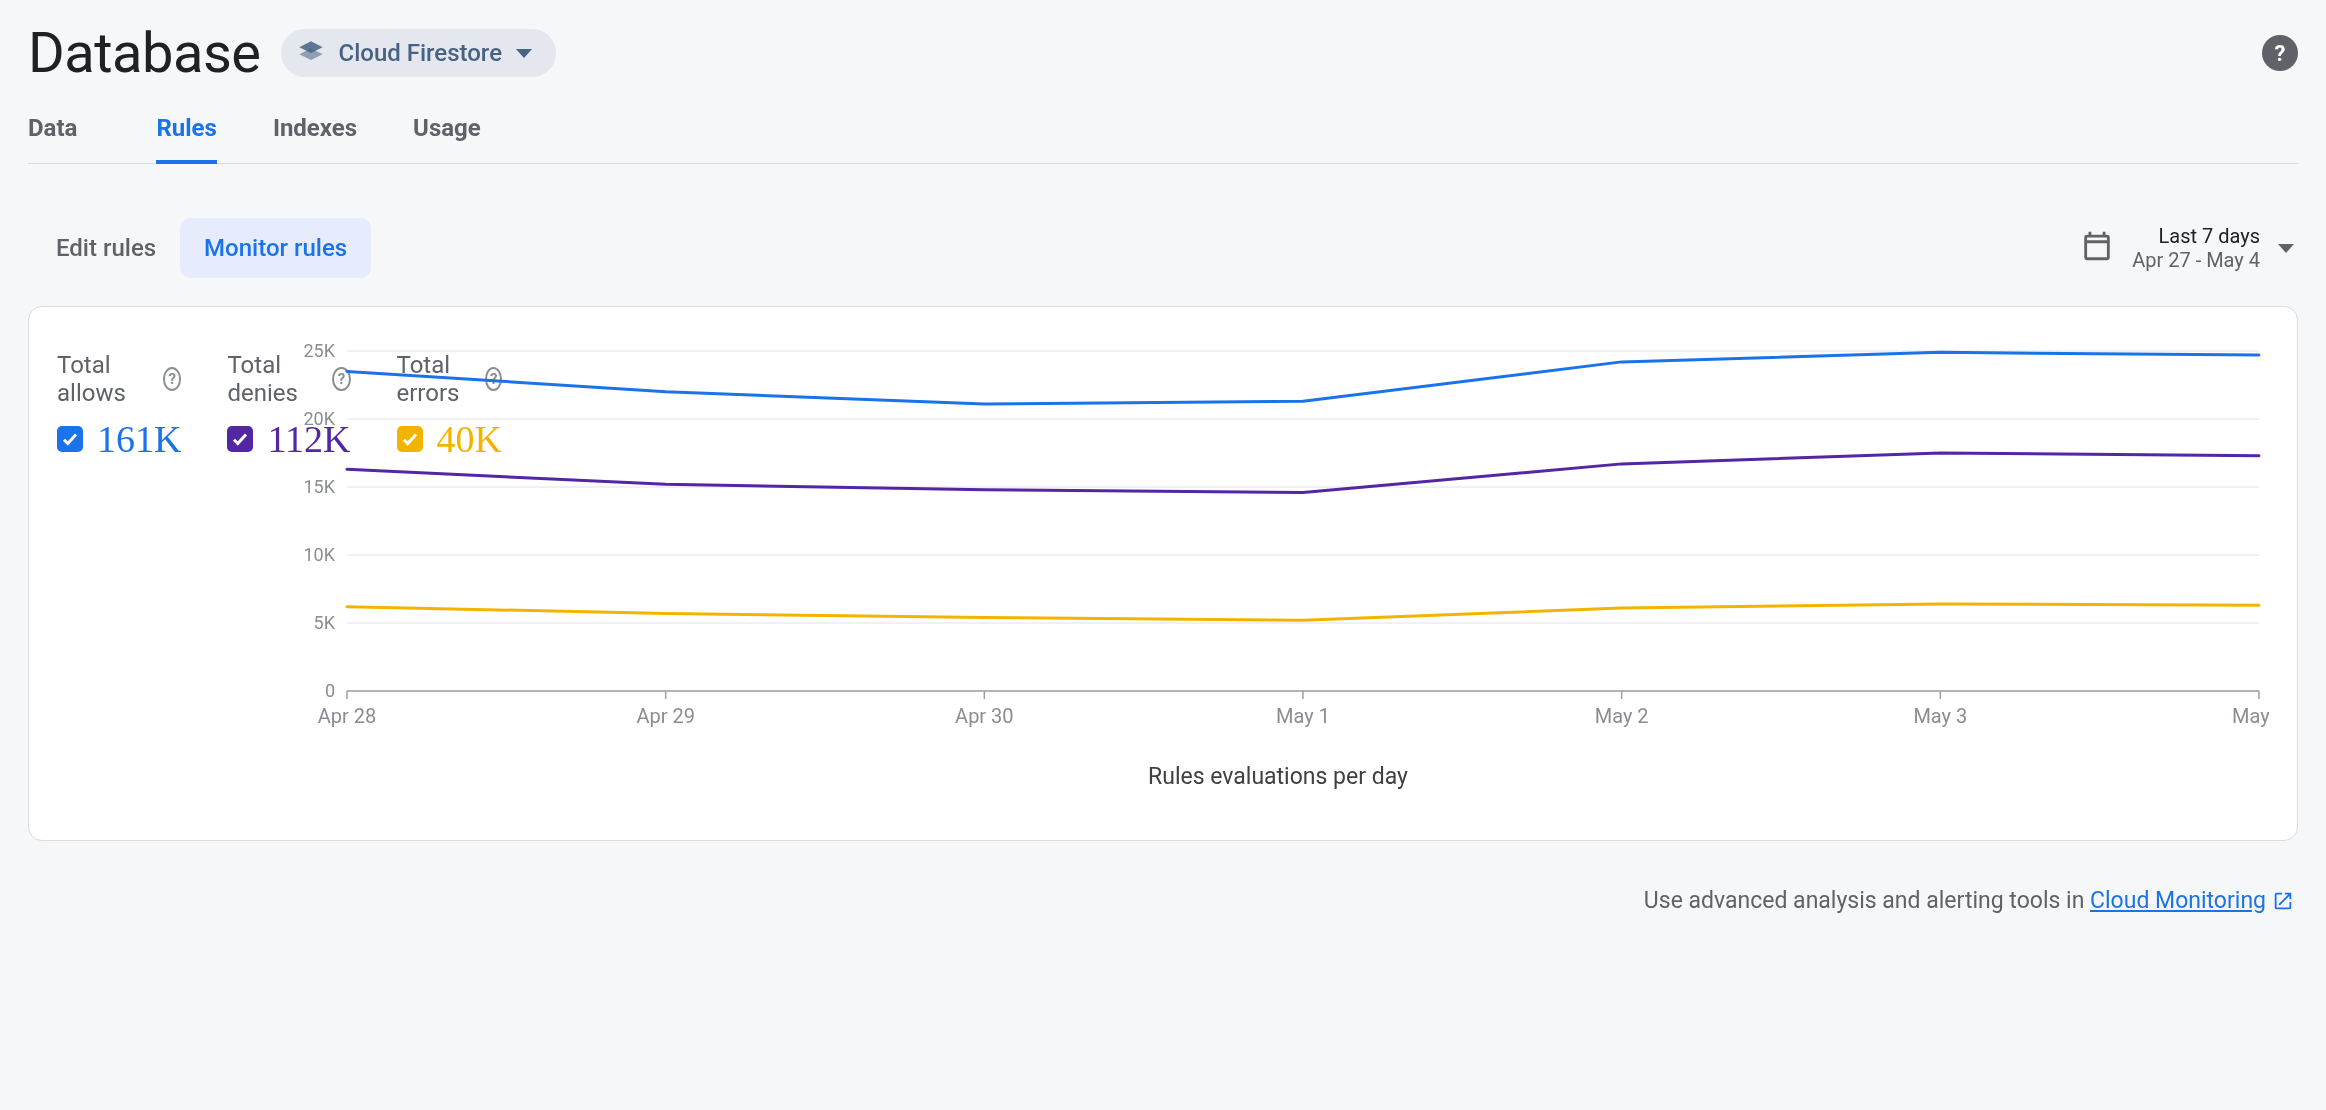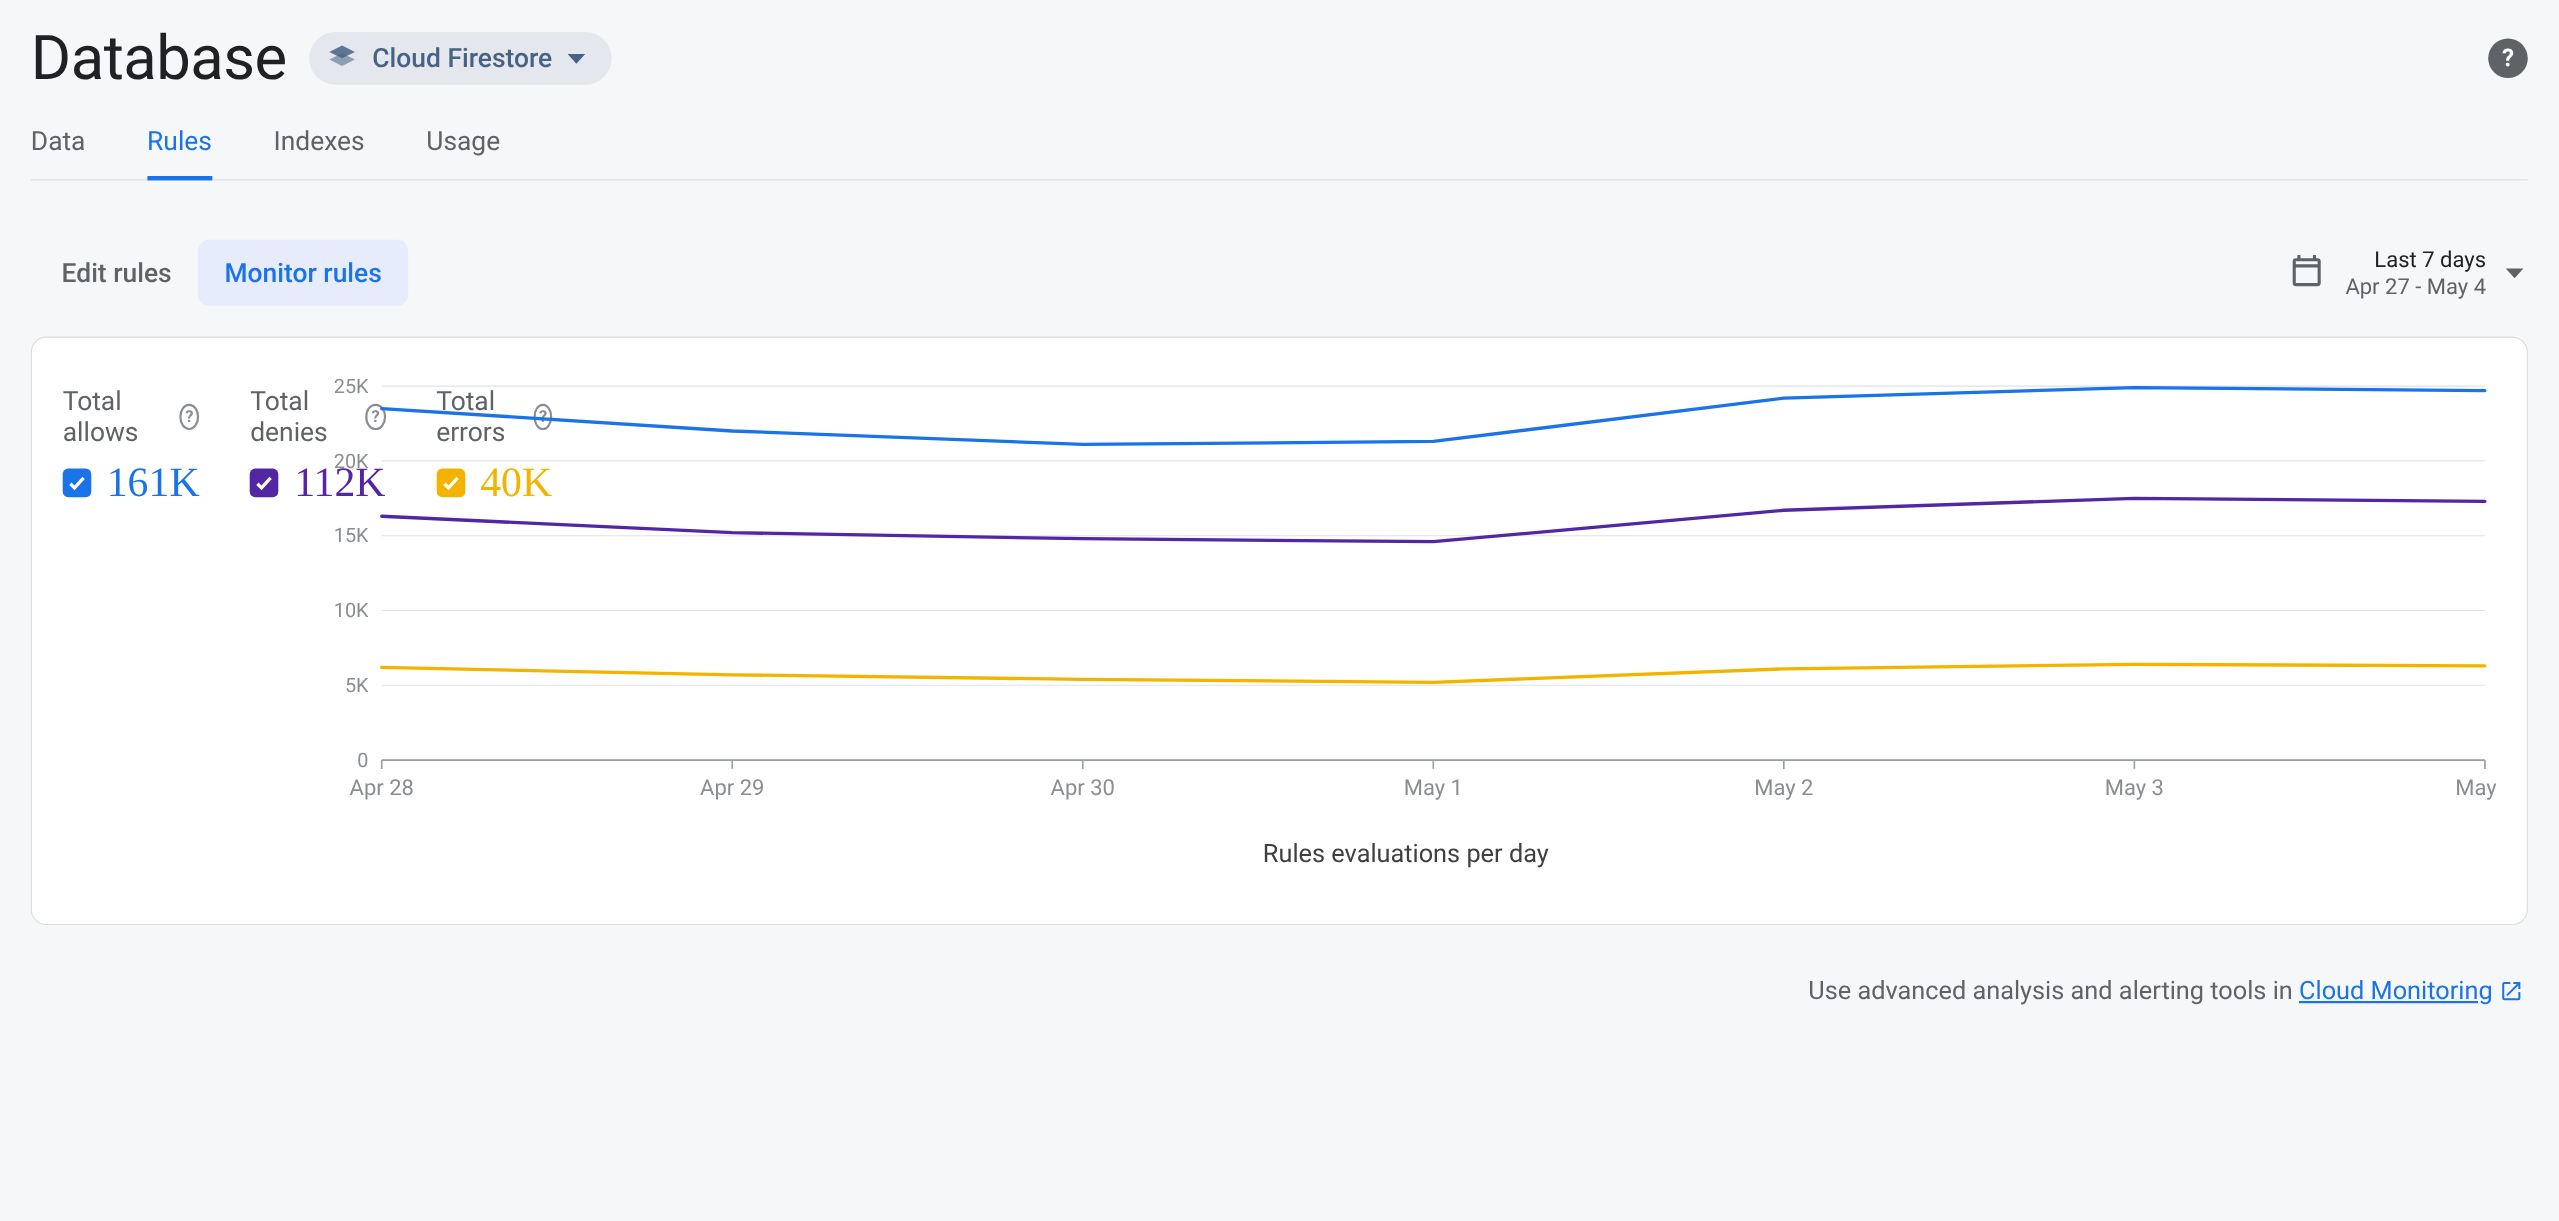--- a/index.html
+++ b/index.html
@@ -60,30 +60,31 @@
     cursor: pointer;
   }
   .tabs {
     display: flex;
     gap: 56px;
     border-bottom: 1px solid #d9dce1;
     padding-bottom: 0;
   }
   .tab {
     font-size: 24px;
-    font-weight: 400;
+    font-weight: 700;
     color: #5f6368;
     padding-bottom: 18px;
     cursor: pointer;
     border-bottom: 4px solid transparent;
     margin-bottom: -1px;
   }
   .tab.active {
     color: #1a73e8;
     border-bottom-color: #1a73e8;
+    margin-left: 23px;
   }
   .subheader {
     display: flex;
     align-items: center;
     margin-top: 54px;
     margin-bottom: 28px;
     padding: 0 4px;
   }
   .subtab {
     font-size: 24px;

